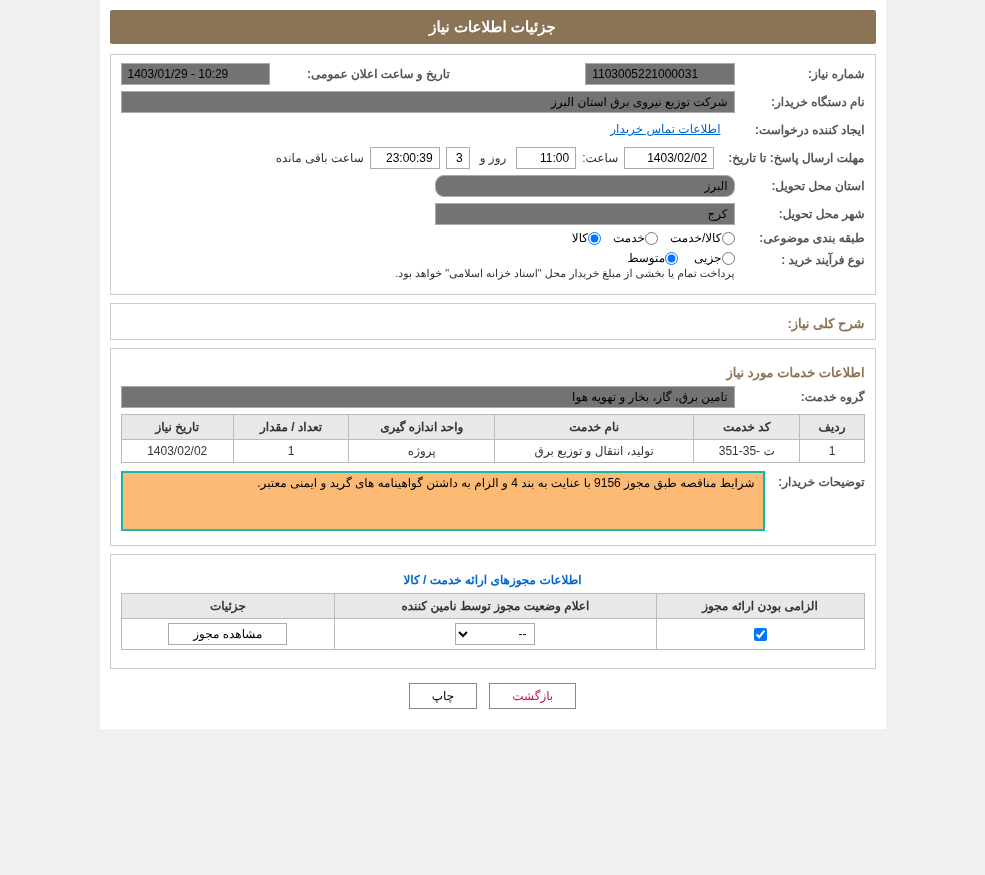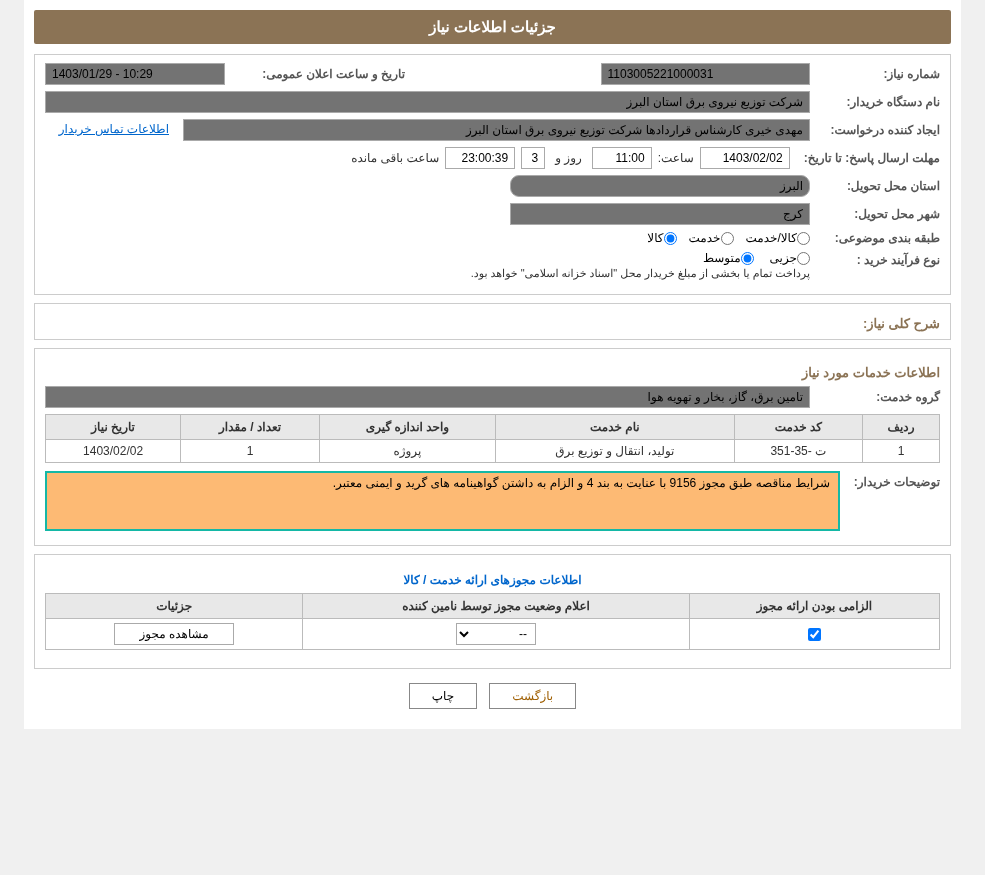--- a/index.html
+++ b/index.html
@@ -3,21 +3,21 @@
   <meta charset="utf-8">
   <style>
     * { box-sizing: border-box; margin: 0; padding: 0; }
     body {
       font-family: Tahoma, Arial, sans-serif;
       font-size: 12px;
       background: #f0f0f0;
       direction: rtl;
     }
     .page-wrapper {
-      width: 937px;
+      width: 786px;
       margin: 0 auto;
       background: #fff;
       padding: 10px;
     }
     .main-header {
       background: #8B7355;
       color: #fff;
       text-align: center;
       padding: 8px 12px;
       font-size: 15px;
@@ -225,21 +225,21 @@
       font-size: 12px;
       cursor: pointer;
     }
     .btn-back {
       background: #fff;
       border: 1px solid #888;
       padding: 5px 22px;
       font-family: Tahoma, Arial, sans-serif;
       font-size: 12px;
       cursor: pointer;
-      color: #a16207;
+      color: #be185d;
     }
     .watermark-container {
       position: relative;
     }
     .content-above-watermark {
       position: relative;
       z-index: 1;
     }
     .checkbox-item {
       display: flex;
@@ -265,21 +265,20 @@
         <div class="info-value" style="max-width:180px; direction:ltr; text-align:left;">1403/01/29 - 10:29</div>
       </div>
 
       <div class="info-row">
         <span class="info-label">نام دستگاه خریدار:</span>
         <div class="info-value">شرکت توزیع نیروی برق استان البرز</div>
       </div>
 
       <div class="info-row">
         <span class="info-label">ایجاد کننده درخواست:</span>
-        <div class="info-value" style="flex:1;">مهدی خیری کارشناس قراردادها شرکت توزیع نیروی برق استان البرز</div>
         <span style="padding-right:8px;"></span>
         <span class="info-value blue-link" style="max-width:130px; min-width:130px;">اطلاعات تماس خریدار</span>
       </div>
 
       <div class="deadline-row">
         <span class="deadline-label">مهلت ارسال پاسخ: تا تاریخ:</span>
         <div class="dt-box" style="min-width:90px;">1403/02/02</div>
         <span class="deadline-small-label">ساعت:</span>
         <div class="dt-box" style="min-width:60px;">11:00</div>
         <span class="deadline-small-label" style="padding: 0 4px;">روز و</span>

